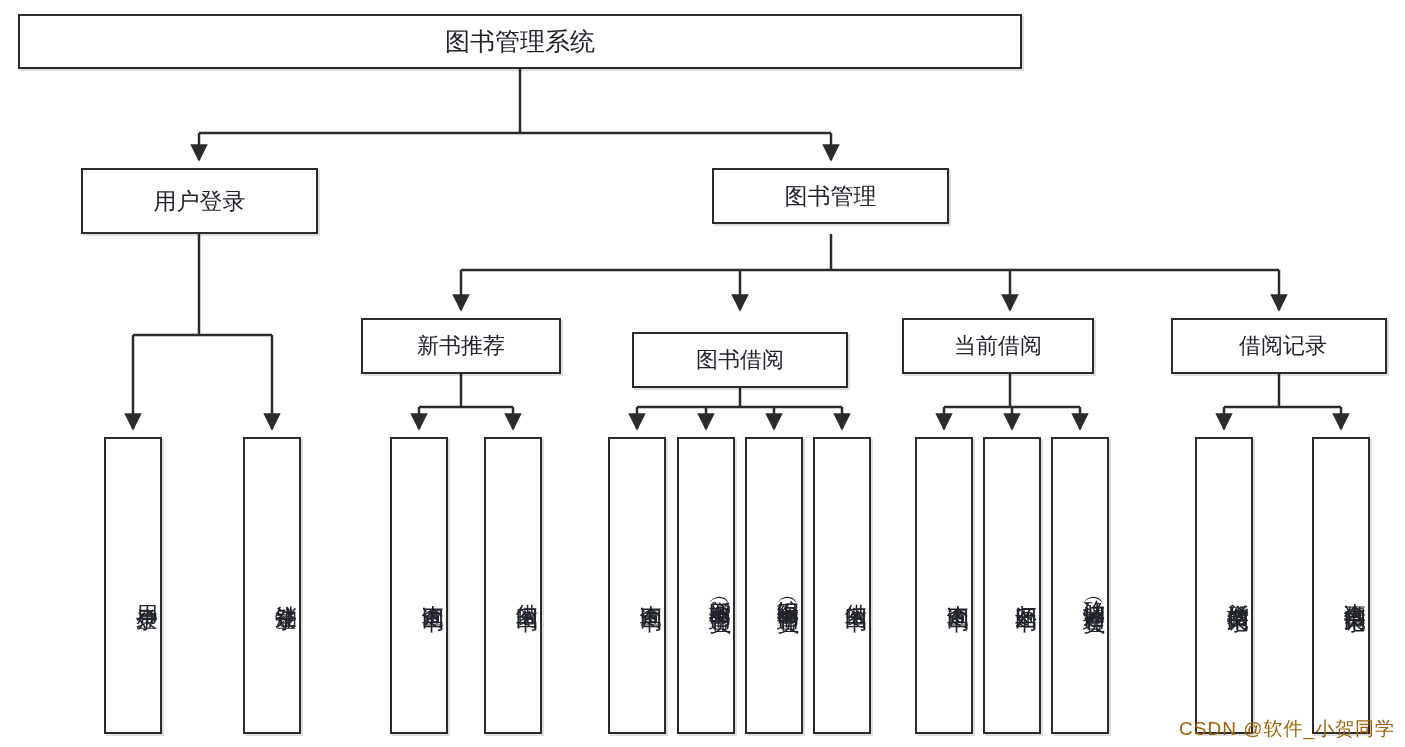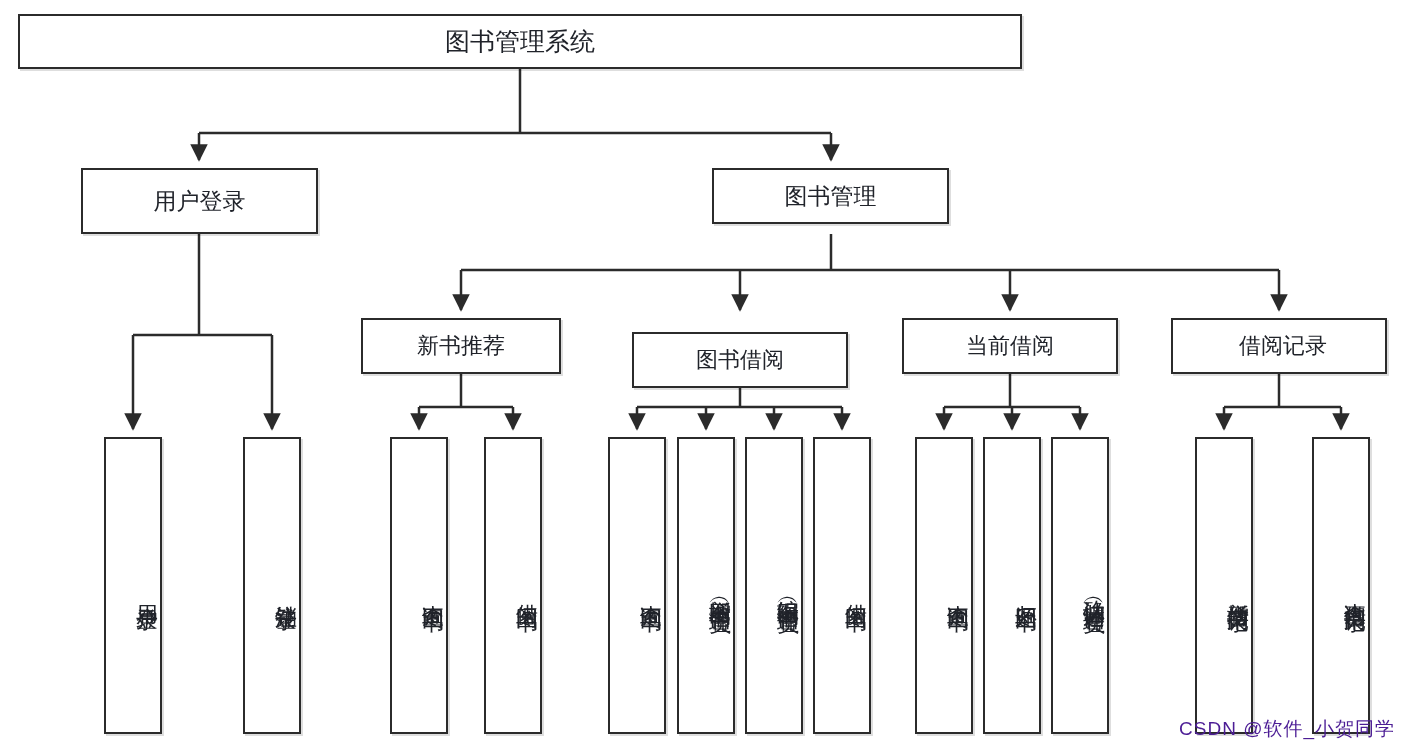--- a/index.html
+++ b/index.html
@@ -63,21 +63,21 @@
   }
   .node-label {
     display: block;
     white-space: pre-wrap;
   }
   #watermark {
     position: absolute;
     right: 10px;
     bottom: 5px;
     font-size: 19px;
-    color: #4c1d95;
+    color: #a16207;
     letter-spacing: 1px;
     user-select: none;
     white-space: nowrap;
   }
 </style>
 </head>
 <body>
 
 <div id="diagram-root">
 
@@ -144,21 +144,21 @@
   </div>
 
   <div class="node level3" style="left:361px; top:318px; width:200px; height:56px;">
     <span class="node-label">新书推荐</span>
   </div>
 
   <div class="node level3" style="left:632px; top:332px; width:216px; height:56px;text-align:right;">
     <span class="node-label">图书借阅</span>
   </div>
 
-  <div class="node level3" style="left:902px; top:318px; width:216px; height:56px;">
+  <div class="node level3" style="left:902px; top:318px; width:192px; height:56px;">
     <span class="node-label">当前借阅</span>
   </div>
 
   <div class="node level3" style="left:1171px; top:318px; width:216px; height:56px;padding-left:8px;">
     <span class="node-label">借阅记录</span>
   </div>
 
   <div class="node leaf" style="left:104px; top:437px; width:58px; height:297px;">
     <span class="node-label">用户登录</span>
   </div>

